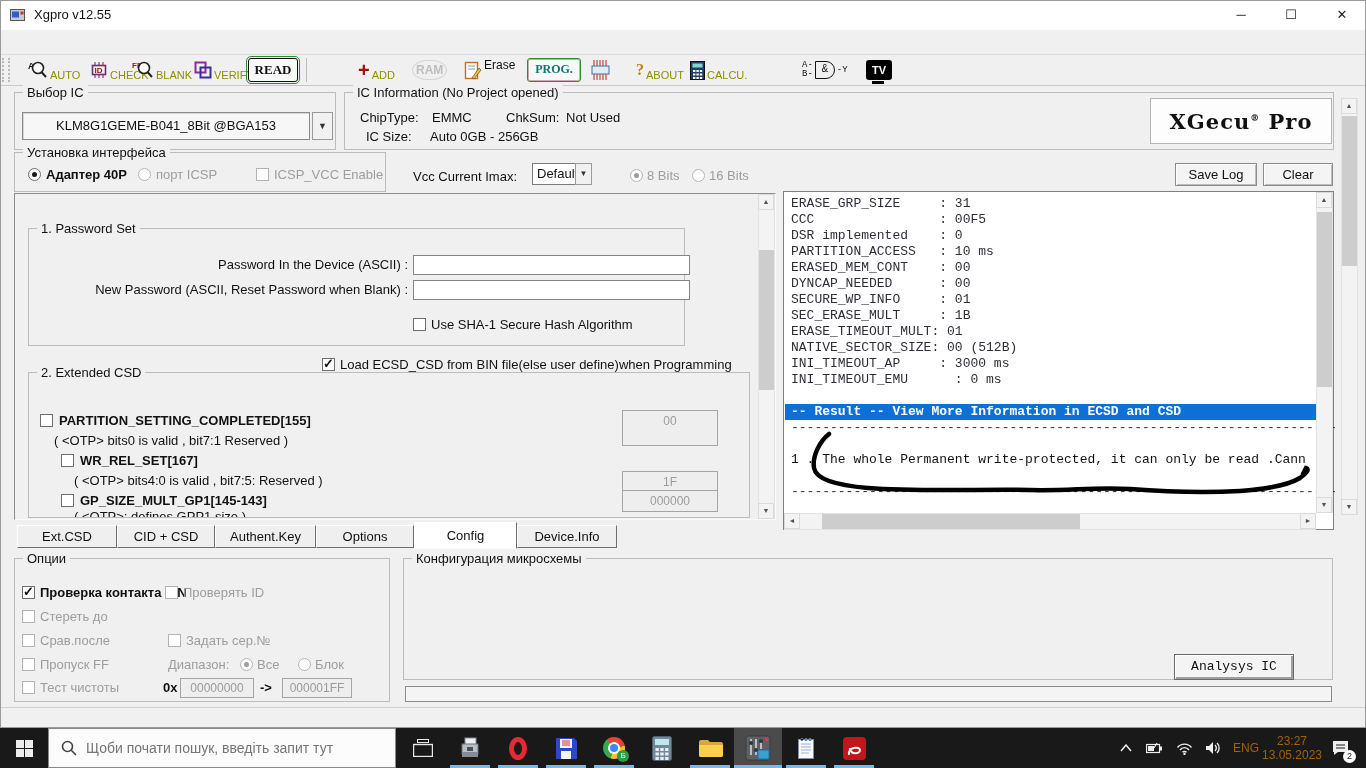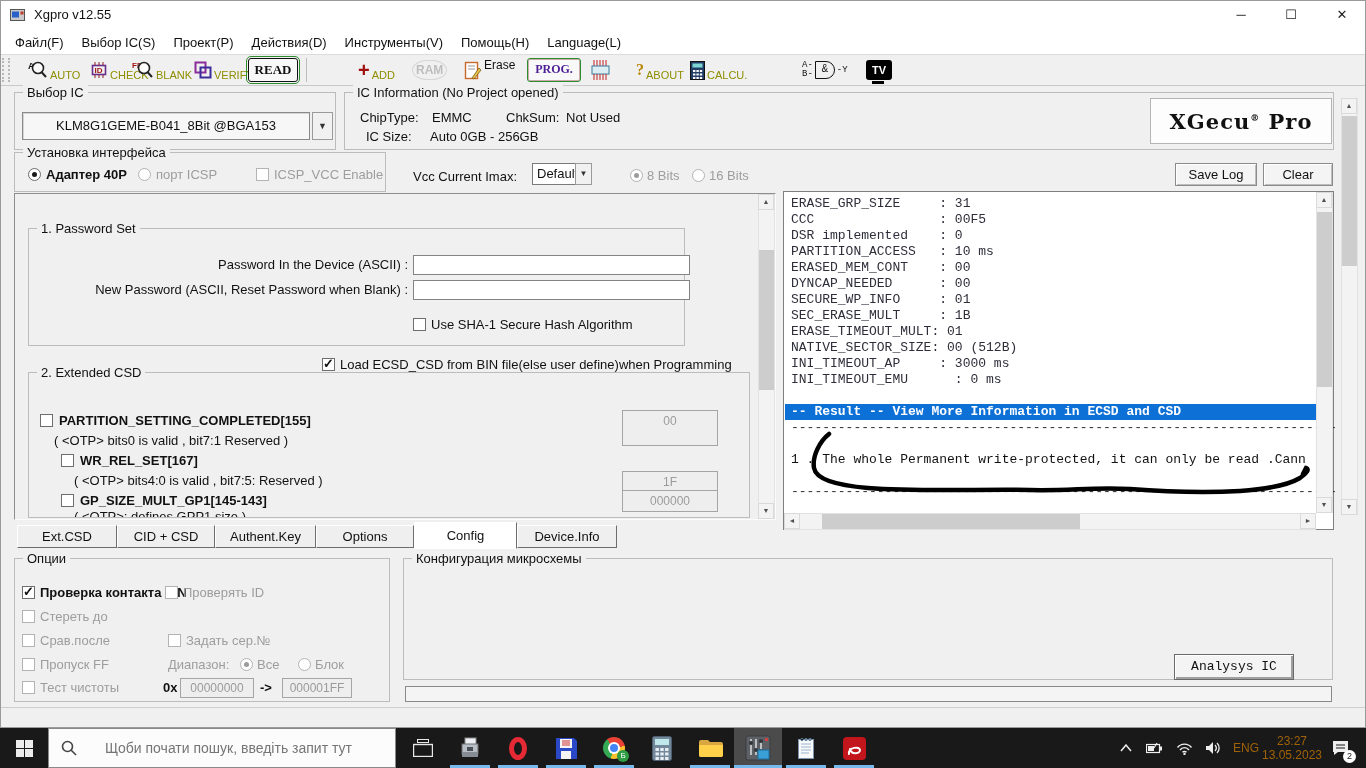--- a/index.html
+++ b/index.html
@@ -43,50 +43,41 @@
   .logline{position:absolute;left:7px;font-size:13px;line-height:16px;color:#2e2e3a;white-space:pre;font-family:"Liberation Mono","DejaVu Sans Mono",monospace;}
   #result-line{position:absolute;left:1px;top:212px;width:531px;height:16px;background:#0c70d6;color:#fff;font-weight:bold;font-size:13px;line-height:16px;white-space:pre;padding-left:6px;box-sizing:border-box;font-family:"Liberation Mono","DejaVu Sans Mono",monospace;overflow:hidden;}
   
   .tab{position:absolute;top:525px;height:23px;background:#efefef;border:1px solid;border-color:#ffffff #6d6d6d #6d6d6d #ffffff;box-sizing:border-box;text-align:center;font-size:13px;line-height:21px;}
   .tab.active{top:522px;height:27px;background:#fff;border-bottom:1px solid #fff;z-index:3;line-height:25px;}
   
   #taskbar{position:absolute;left:0;top:728px;width:1366px;height:40px;background:#191919;}
   .tb-btn{position:absolute;top:0;height:40px;display:flex;align-items:center;justify-content:center;}
   .runline{position:absolute;bottom:0;height:3px;background:#76b9ed;}
   .tray-txt{color:#a16207;font-size:12px;}
-  #searchbox{position:absolute;left:48px;top:0;width:348px;height:40px;background:#fcfcfc;border:1px solid #8a8a8a;box-sizing:border-box;display:flex;align-items:center;gap:26px;padding-left:12px;}
+  #searchbox{position:absolute;left:48px;top:0;width:348px;height:40px;background:#fcfcfc;border:1px solid #8a8a8a;box-sizing:border-box;display:flex;align-items:center;gap:7px;padding-left:12px;}
   #searchbox input{border:none;outline:none;background:transparent;font-size:14px;color:#5c5c5c;width:290px;font-family:"Liberation Sans",sans-serif;}
   .statusbar{position:absolute;left:0;top:707px;width:1366px;height:21px;background:#f0f0f0;border-top:1px solid #cfcfcf;box-sizing:border-box;}
 </style>
 </head>
 <body>
 
 <div id="screen">
 
   <div id="titlebar">
     <svg class="abs" style="left:10px;top:8px" width="16" height="14">
       <rect x="0.5" y="1.5" width="14" height="11" fill="#c9c9c9" stroke="#555"></rect>
       <rect x="2" y="3.5" width="7" height="6" fill="#2a61c8"></rect>
       <rect x="10.5" y="3.5" width="3" height="3" fill="#c23a2a"></rect>
     </svg>
     <span class="abs nowrap" style="left:34px;top:7px;font-size:13px">Xgpro v12.55</span>
     <div class="win-btn" style="left:1218px">─</div>
     <div class="win-btn" style="left:1268px">☐</div>
     <div class="win-btn" style="left:1318px;width:48px">✕</div>
   </div>
 
-  <div id="menubar">
-    <span class="menu-item">Файл(F)</span>
-    <span class="menu-item">Выбор IC(S)</span>
-    <span class="menu-item">Проект(P)</span>
-    <span class="menu-item">Действия(D)</span>
-    <span class="menu-item">Инструменты(V)</span>
-    <span class="menu-item">Помощь(H)</span>
-    <span class="menu-item">Language(L)</span>
-  </div>
 
   <div id="toolbar">
     <div class="gripper"></div>
     <div class="tool" style="left:28px">
       <svg width="20" height="20">
         <text x="0" y="9" font-size="9" font-weight="bold" fill="#111">A</text>
         <circle cx="10" cy="8" r="5.5" fill="#fdfdfd" stroke="#222" stroke-width="1.6"></circle>
         <line x1="13.5" y1="12" x2="18" y2="17" stroke="#222" stroke-width="2"></line>
       </svg>
       <span class="tlabel">AUTO</span>
@@ -133,21 +124,21 @@
     <div class="tool" style="left:464px">
       <svg width="18" height="22">
         <rect x="1.5" y="3.5" width="12" height="16" fill="#fff" stroke="#c96a2a" stroke-width="1.4"></rect>
         <line x1="4" y1="7" x2="11" y2="7" stroke="#999"></line>
           <line x1="4" y1="10" x2="11" y2="10" stroke="#999"></line>
         <polygon points="8,19 15,9 17,11 10,20" fill="#e8c34a" stroke="#7a5a10" stroke-width="0.8"></polygon>
       </svg>
       <span class="tlabel" style="color:#111;font-size:12px;align-self:flex-start;padding-top:2px">Erase</span>
     </div>
     <div class="tool" style="left:527px">
-      <div style="width:52px;height:22px;border:1px solid #2e8b2e;border-radius:3px;background:#f8f8f8;text-align:center;line-height:20px;font-family:'Liberation Serif',serif;font-weight:bold;font-size:12px;color:#4c1d95;box-shadow:inset 0 0 0 1px #caa">PROG.</div>
+      <div style="width:52px;height:22px;border:1px solid #2e8b2e;border-radius:3px;background:#f8f8f8;text-align:center;line-height:20px;font-family:'Liberation Serif',serif;font-weight:bold;font-size:12px;color:#0f766e;box-shadow:inset 0 0 0 1px #caa">PROG.</div>
     </div>
     <div class="tool" style="left:590px">
       <svg width="22" height="20">
         <line x1="4" y1="0" x2="4" y2="6" stroke="#c02020"></line>
           <line x1="7" y1="0" x2="7" y2="6" stroke="#c02020"></line>
           <line x1="10" y1="0" x2="10" y2="6" stroke="#c02020"></line>
           <line x1="13" y1="0" x2="13" y2="6" stroke="#c02020"></line>
           <line x1="16" y1="0" x2="16" y2="6" stroke="#c02020"></line>
         <rect x="2" y="6" width="17" height="8" fill="#dceef4" stroke="#3a7a9a"></rect>
         <line x1="4" y1="14" x2="4" y2="20" stroke="#c02020"></line>

